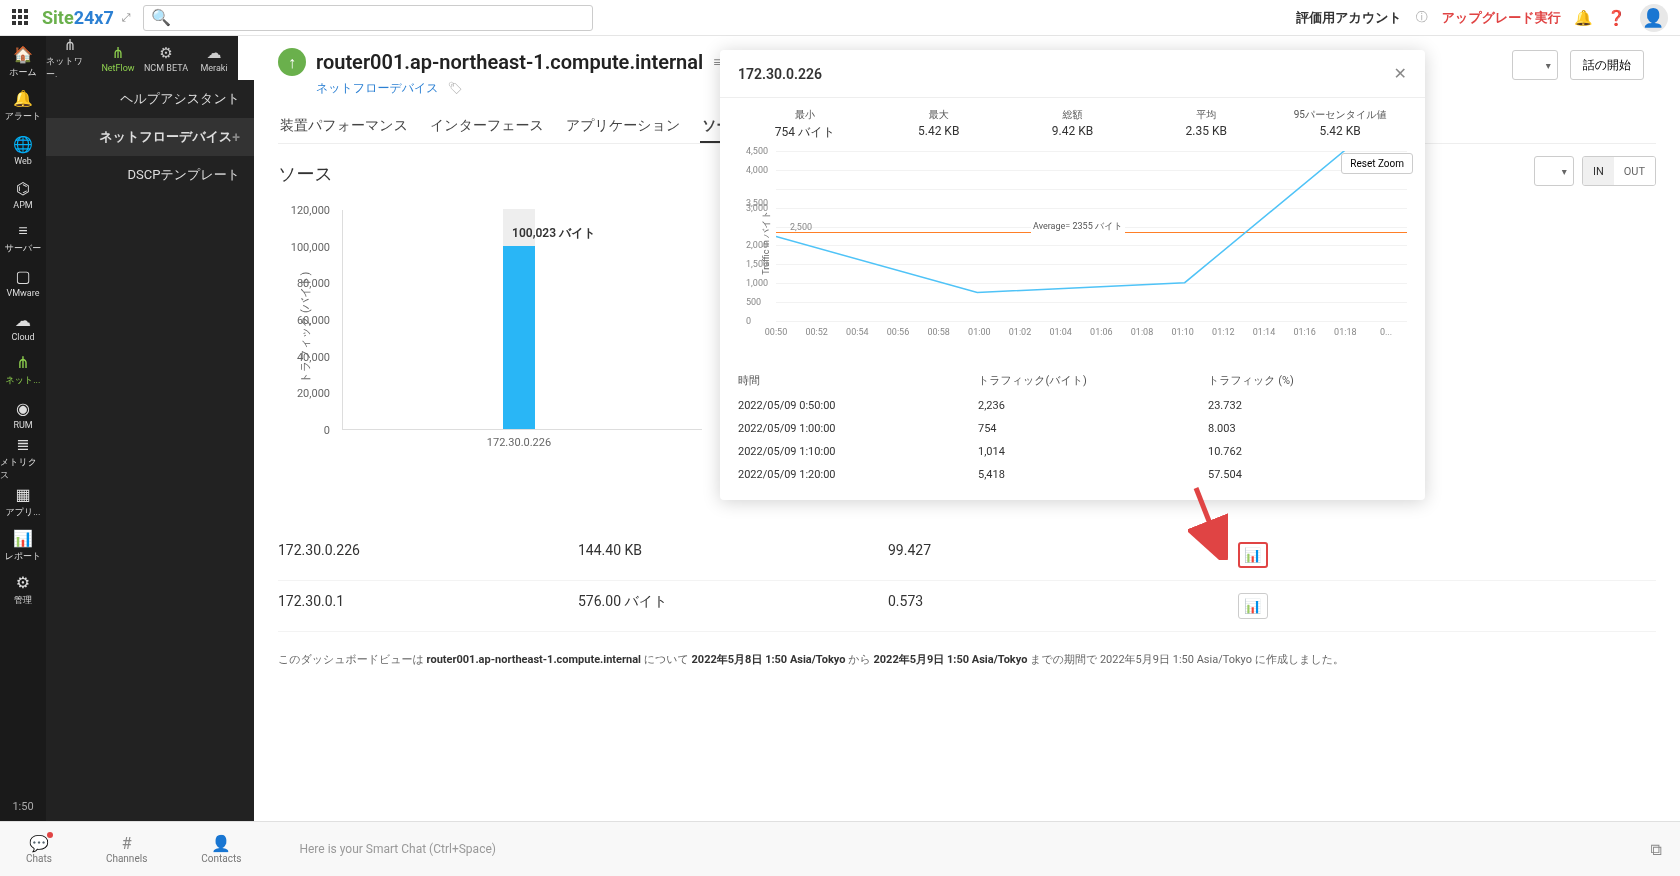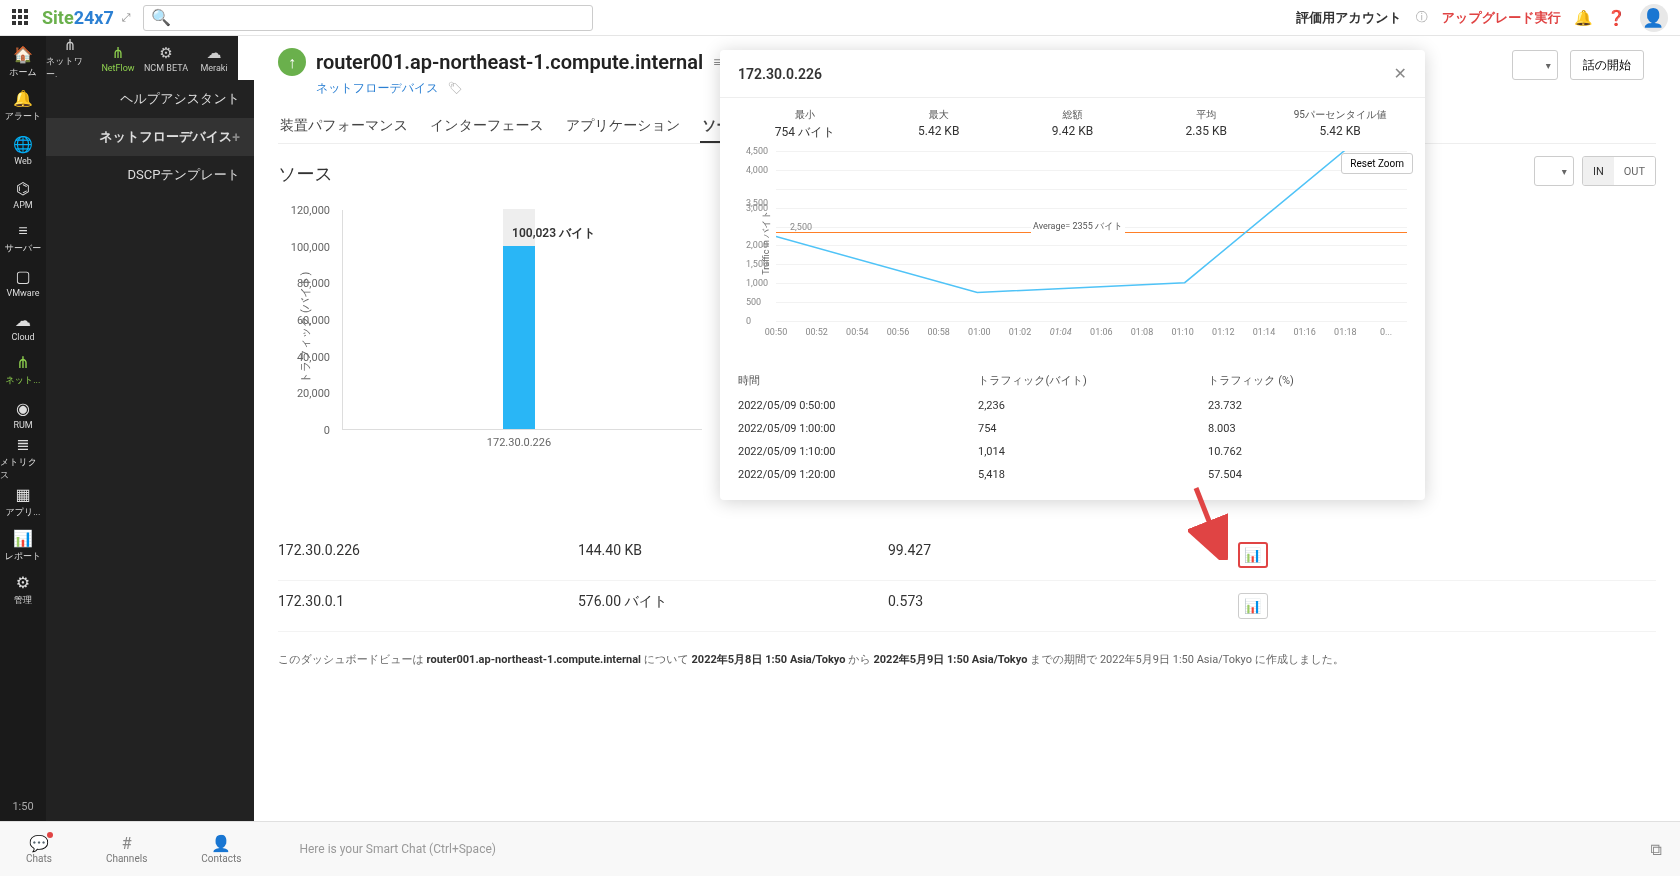--- a/index.html
+++ b/index.html
@@ -383,21 +383,21 @@
         <svg width="610" height="170" style="position: absolute;">
           <polyline points="0,85.52888888888889 201.3,141.51555555555555 408.70000000000005,131.69333333333333 610,-34.68000000000001 " fill="none" stroke="#4fc3f7" stroke-width="1.5"></polyline>
         </svg>
         <div class="lc-xtick" style="left: 0px;">00:50</div>
         <div class="lc-xtick" style="left: 40.6667px;">00:52</div>
         <div class="lc-xtick" style="left: 81.3333px;">00:54</div>
         <div class="lc-xtick" style="left: 122px;">00:56</div>
         <div class="lc-xtick" style="left: 162.667px;">00:58</div>
         <div class="lc-xtick" style="left: 203.333px;">01:00</div>
         <div class="lc-xtick" style="left: 244px;">01:02</div>
-        <div class="lc-xtick" style="left: 284.667px; font-style: italic;">01:04</div>
+        <div class="lc-xtick" style="left: 284.667px;">01:04</div>
         <div class="lc-xtick" style="left: 325.333px;">01:06</div>
         <div class="lc-xtick" style="left: 366px;">01:08</div>
         <div class="lc-xtick" style="left: 406.667px;">01:10</div>
         <div class="lc-xtick" style="left: 447.333px;">01:12</div>
         <div class="lc-xtick" style="left: 488px;">01:14</div>
         <div class="lc-xtick" style="left: 528.667px;">01:16</div>
         <div class="lc-xtick" style="left: 569.333px;">01:18</div>
         <div class="lc-xtick" style="left: 610px;">0...</div>
       </div>
   </div>

